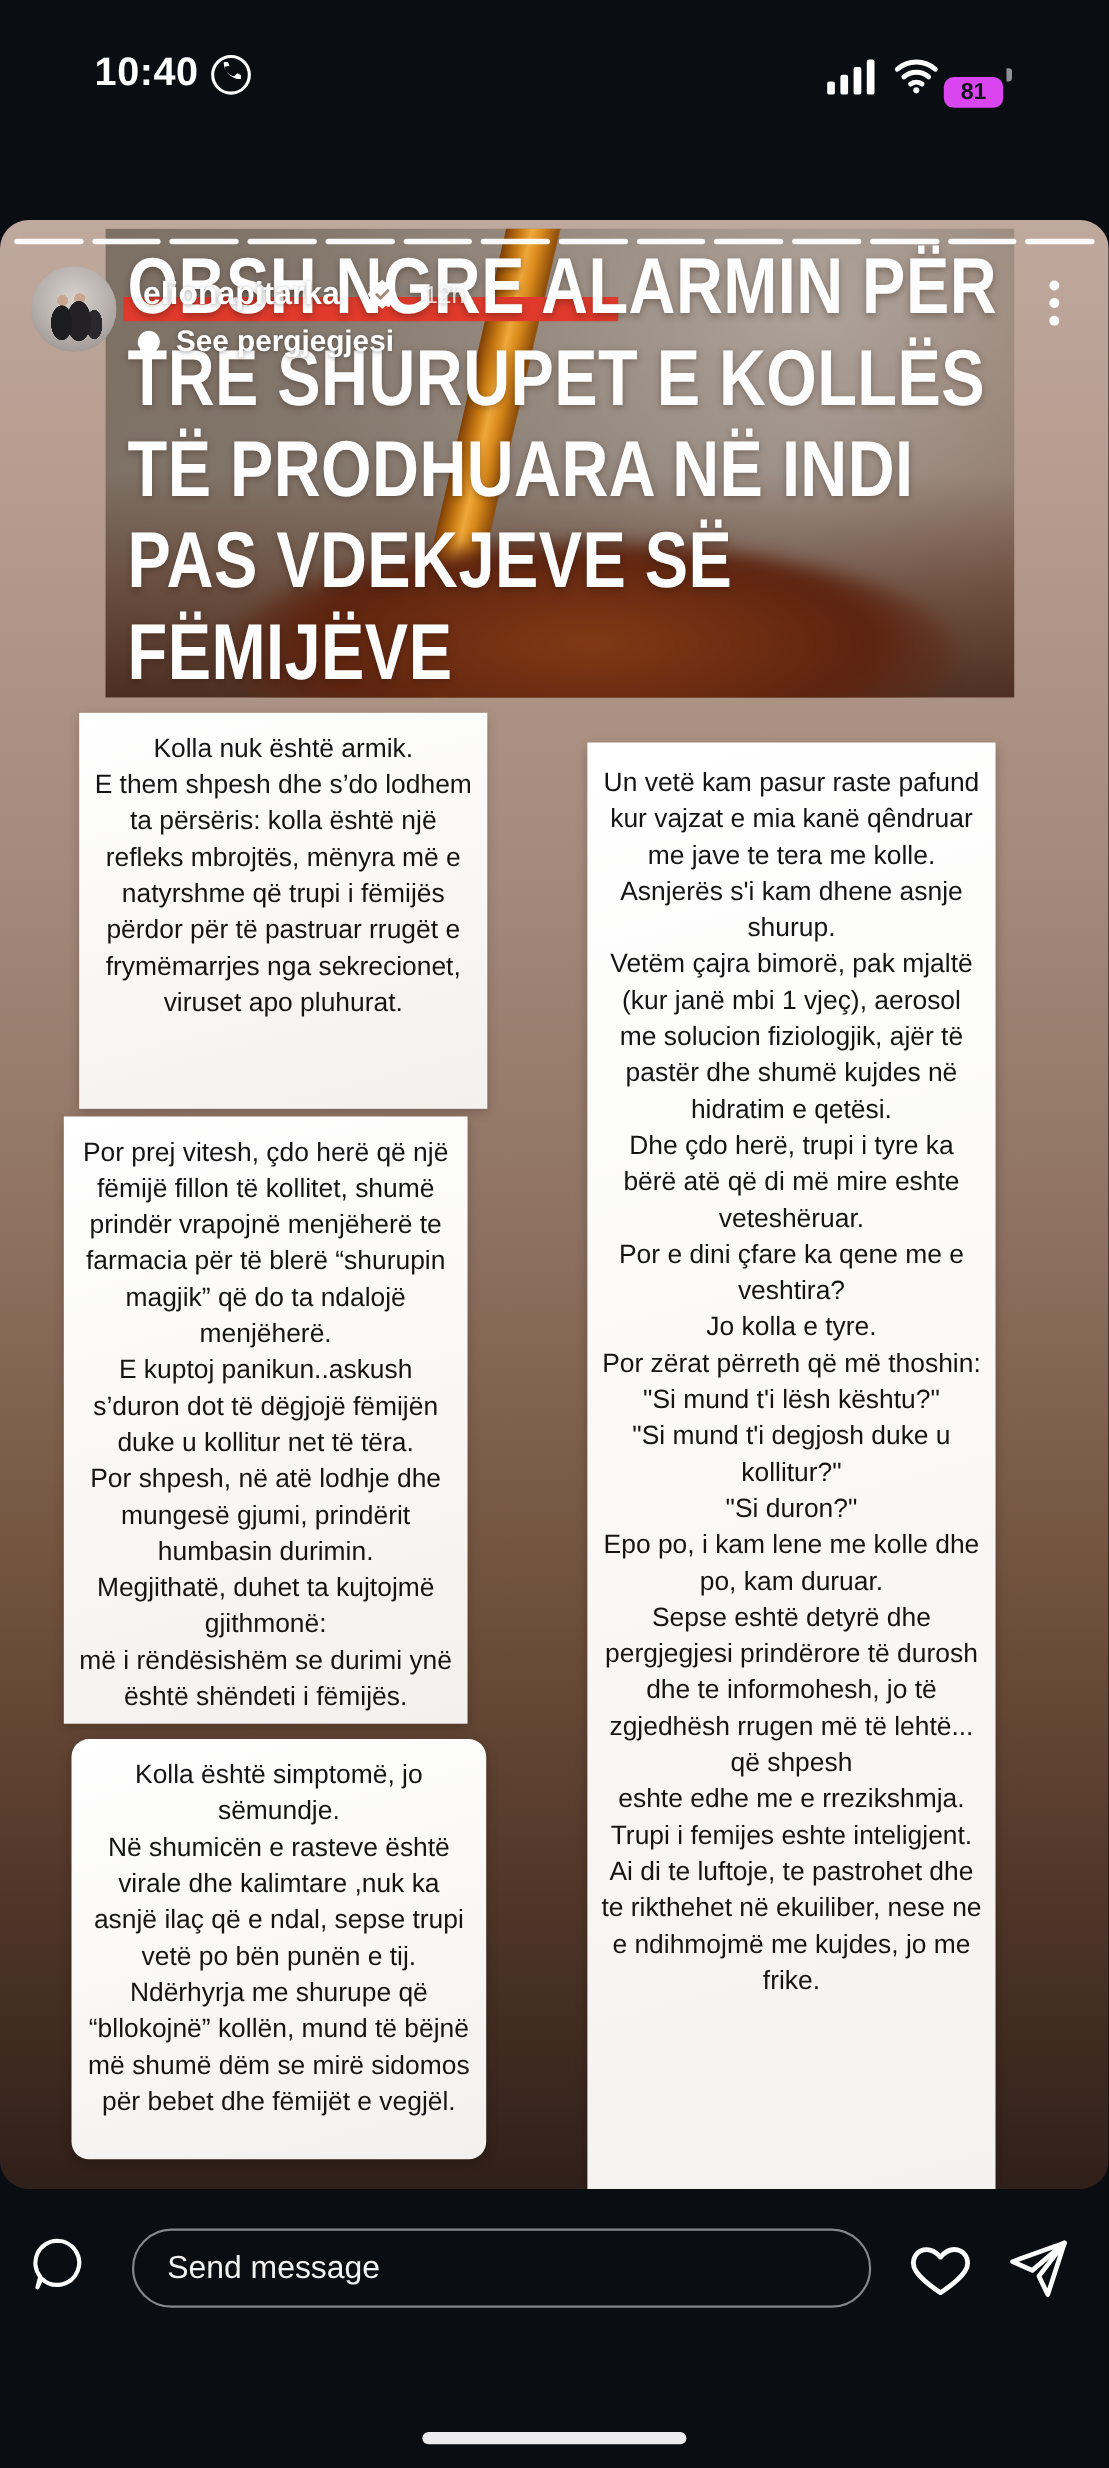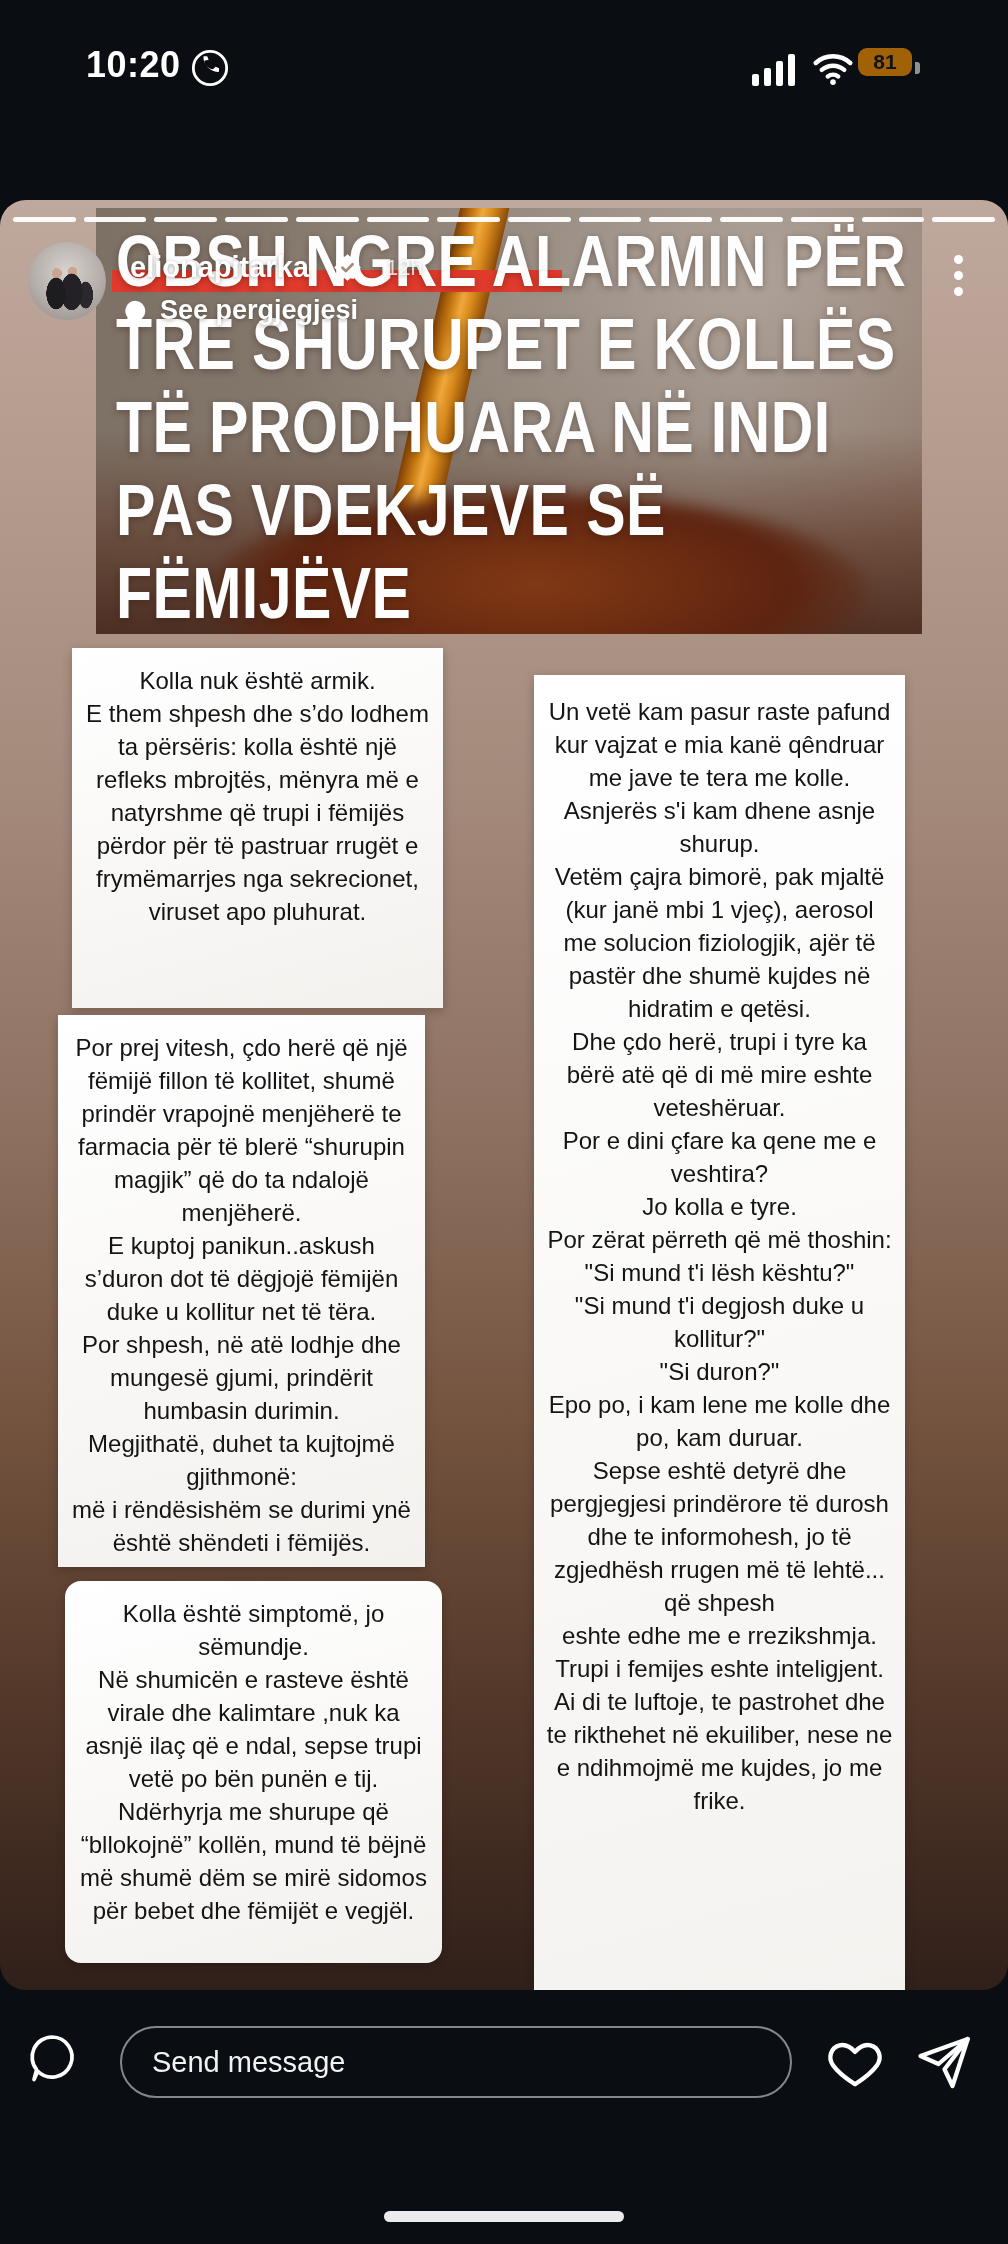--- a/index.html
+++ b/index.html
@@ -6,21 +6,21 @@
   .screen{position:relative;width:1008px;height:2244px;background:#0a0d12;overflow:hidden;
           font-family:"Liberation Sans",sans-serif;}
 
   
   .status-bar{position:absolute;top:0;left:0;width:100%;height:120px;}
   .time{position:absolute;left:86px;top:44px;color:#fff;font-size:36px;font-weight:700;letter-spacing:.5px;}
   .wa-icon{position:absolute;left:190px;top:48px;width:40px;height:40px;}
   .sig-icon{position:absolute;left:752px;top:52px;width:52px;height:34px;display:flex;align-items:flex-end;gap:5px;}
   .sig-icon i{display:block;width:7px;background:#fff;border-radius:2px;}
   .wifi-icon{position:absolute;left:812px;top:50px;width:42px;height:36px;}
-  .battery{position:absolute;left:858px;top:48px;width:54px;height:28px;background:#a16207;border-radius:9px;
+  .battery{position:absolute;left:858px;top:70px;width:54px;height:28px;background:#d946ef;border-radius:9px;
            display:flex;align-items:center;justify-content:center;color:#10131a;font-size:21px;font-weight:700;}
   .battery-nub{position:absolute;left:915px;top:62px;width:5px;height:12px;background:rgba(255,255,255,.55);border-radius:0 3px 3px 0;}
 
   
   .card{position:absolute;top:200px;left:0;width:1008px;height:1790px;border-radius:26px;overflow:hidden;
         background:linear-gradient(180deg,#bfa89d 0%,#b49a8c 16%,#a3897a 34%,#8d7060 52%,#74543f 68%,#573b2c 82%,#3f2a20 93%,#30201a 100%);}
 
   
   .news-image{position:absolute;left:96px;top:8px;width:826px;height:426px;overflow:hidden;
       background:
@@ -83,21 +83,21 @@
 
   .home-indicator{position:absolute;left:384px;top:2211px;width:240px;height:11px;border-radius:6px;background:#ececee;}
   svg{display:block;}
 </style>
 </head>
 <body>
 
 <div class="screen">
 
   <div class="status-bar">
-    <div class="time">10:20</div>
+    <div class="time">10:40</div>
     <div class="wa-icon">
       <svg viewBox="0 0 24 24" width="40" height="40" fill="none" stroke="#fff" stroke-width="1.7">
         <circle cx="12" cy="12" r="10"></circle>
         <path d="M8.6 7.6c.3 2.6 2.6 4.9 5.2 5.2l1.6-1.6 2 .9v2.2c-4.8.5-9.8-4.5-9.3-9.3h2.2l.9 2z" fill="#fff" stroke="none"></path>
       </svg>
     </div>
     <div class="sig-icon">
       <i style="height:12px"></i>
         <i style="height:18px"></i>
         <i style="height:25px"></i>

